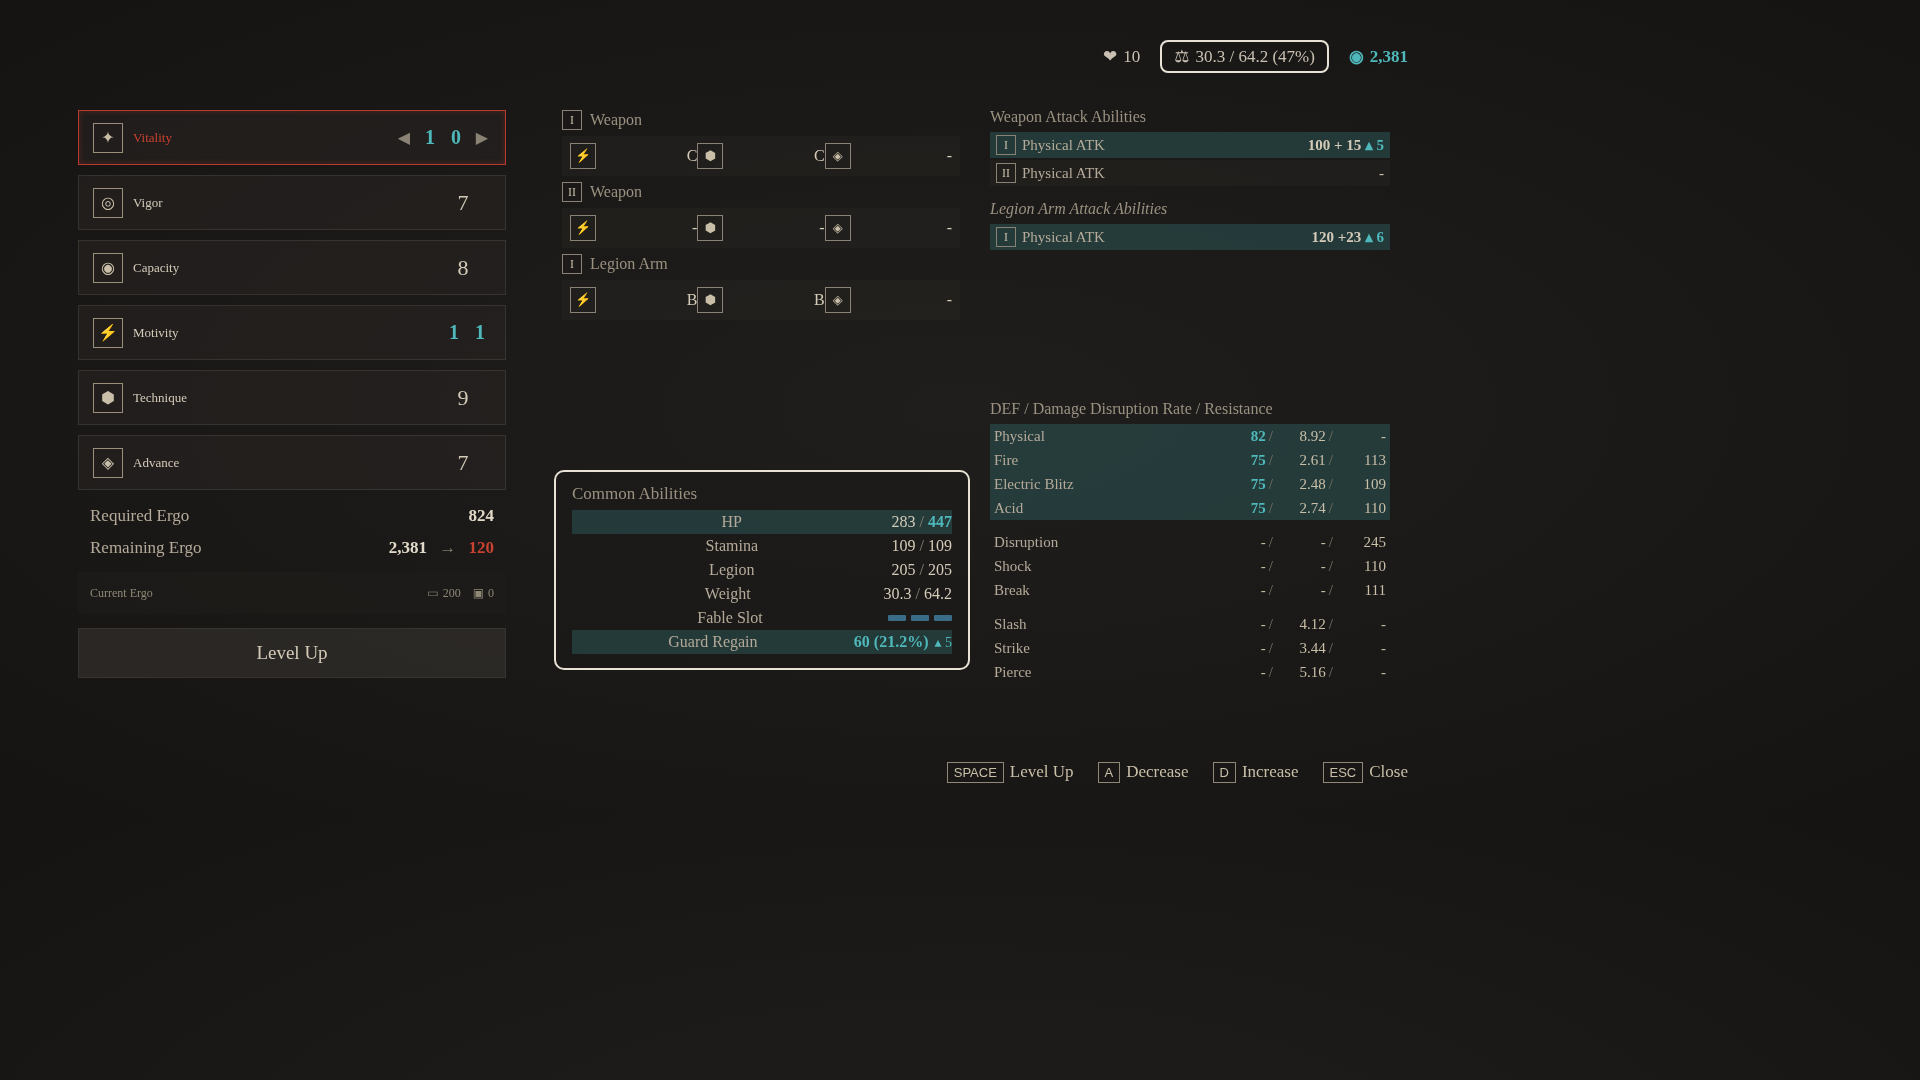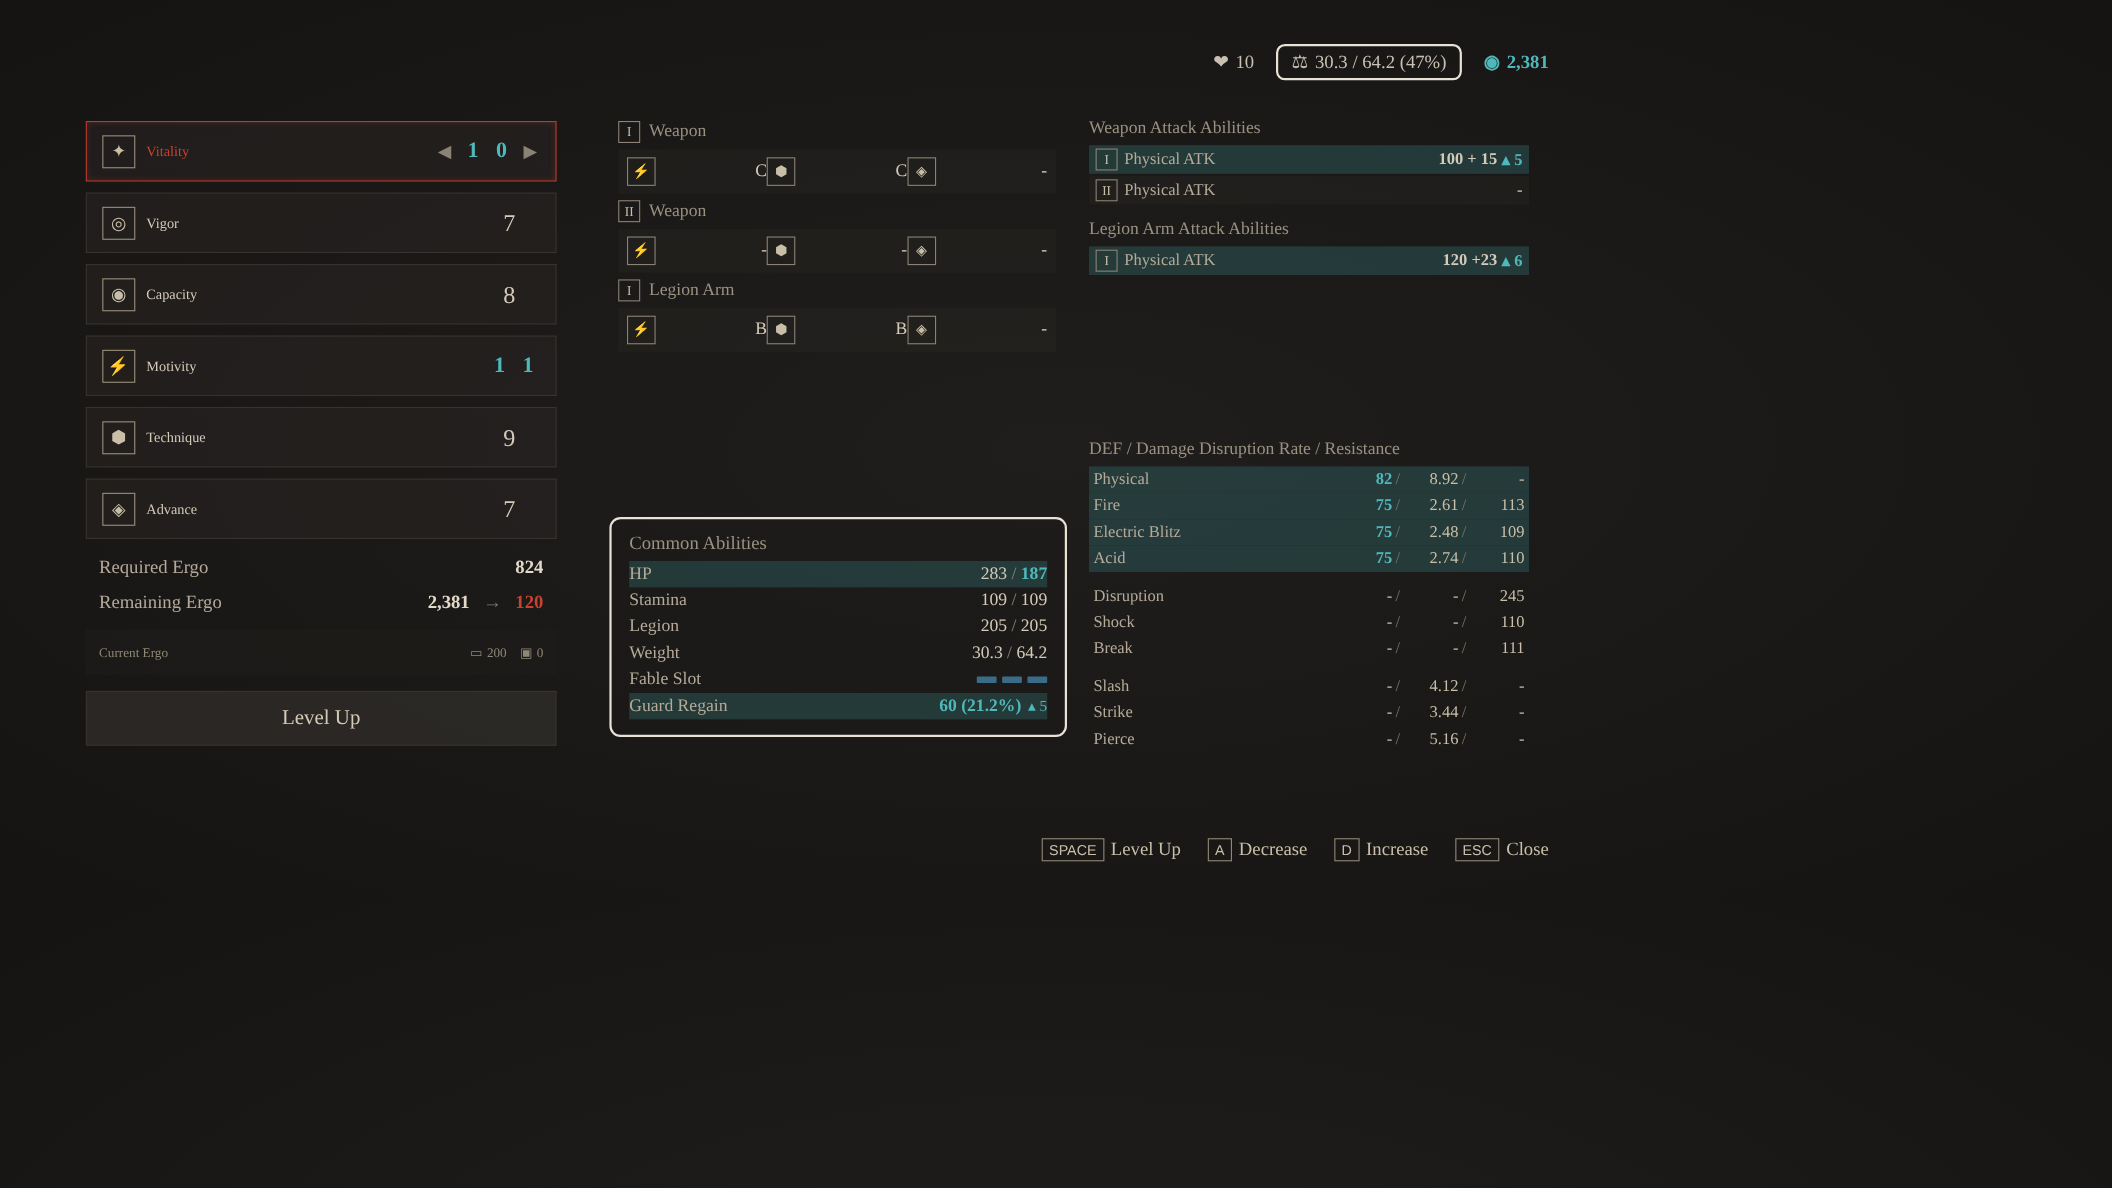--- a/index.html
+++ b/index.html
@@ -114,21 +114,21 @@
   border-radius: 10px;
   padding: 12px 16px 14px;
   background: rgba(28,26,24,0.3);
 }
 .common-box .sec-title { font-size:17px; color:#9a9180; margin-bottom:6px;}
 .ability-row {
   display:flex; align-items:center;
   font-size:16px; height:24px;
 }
 .ability-row.hl { background: rgba(43,85,85,0.55); }
-.ability-row .aname { flex:1; }
+.ability-row .aname { flex:1;text-align:center; }
 .ability-row .aval { color:#d4cab8;}
 .ability-row .aval.teal { color:#4fb8bb; font-weight:600;}
 .ability-row .sep { color:#8a8274; margin:0 4px;}
 .fable-slots { display:flex; gap:5px; }
 .fable-slot { width:18px;height:6px; background:#3a6c88; border-radius:1px;}
 .delta-chip { color:#4fb8bb; font-size:14px; margin-left:6px;}
 
 
 .right-col {
   position:absolute;
@@ -327,21 +327,21 @@
     </div>
   </div>
 
 <div class="common-box">
   <div class="sec-title">Common Abilities</div>
   <div id="common-rows">
       <div class="ability-row hl">
         <span class="aname">HP</span>
         <span class="aval">283</span>
         <span class="sep">/</span>
-        <span class="aval teal">187</span>
+        <span class="aval teal">447</span>
       </div>
       <div class="ability-row">
         <span class="aname">Stamina</span>
         <span class="aval">109</span>
         <span class="sep">/</span>
         <span class="aval ">109</span>
       </div>
       <div class="ability-row">
         <span class="aname">Legion</span>
         <span class="aval">205</span>
@@ -379,21 +379,21 @@
         <span class="aval atk-delta">100 + 15</span>
         <span class="atk-delta"> ▴ 5</span>
       </div>
       <div class="atk-row">
         <span class="slot-badge">II</span>
         <span class="aname">Physical ATK</span>
         <span class="aval">-</span>
       </div>
     </div>
 
-  <div class="sec-title-r" style="margin-top:14px;">Legion Arm Attack Abilities</div>
+  <div class="sec-title-r" style="margin-top:14px;font-style:italic;">Legion Arm Attack Abilities</div>
   <div id="legion-atk-rows">
       <div class="atk-row hl">
         <span class="slot-badge">I</span>
         <span class="aname">Physical ATK</span>
         <span class="aval atk-delta">120 +23</span>
         <span class="atk-delta"> ▴ 6</span>
       </div>
     </div>
 
   <div class="def-table" style="margin-top:150px;">

